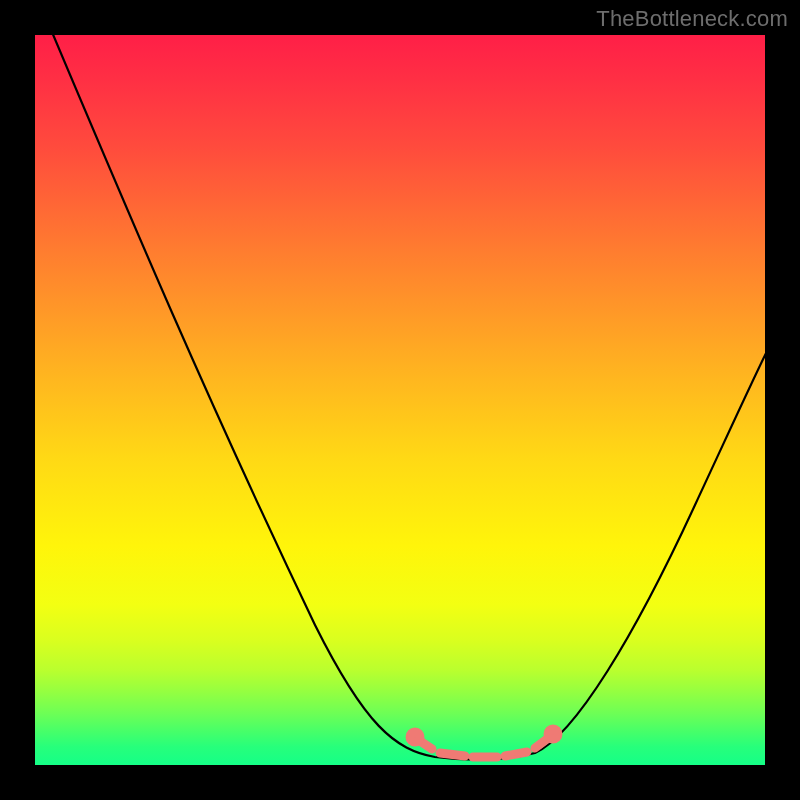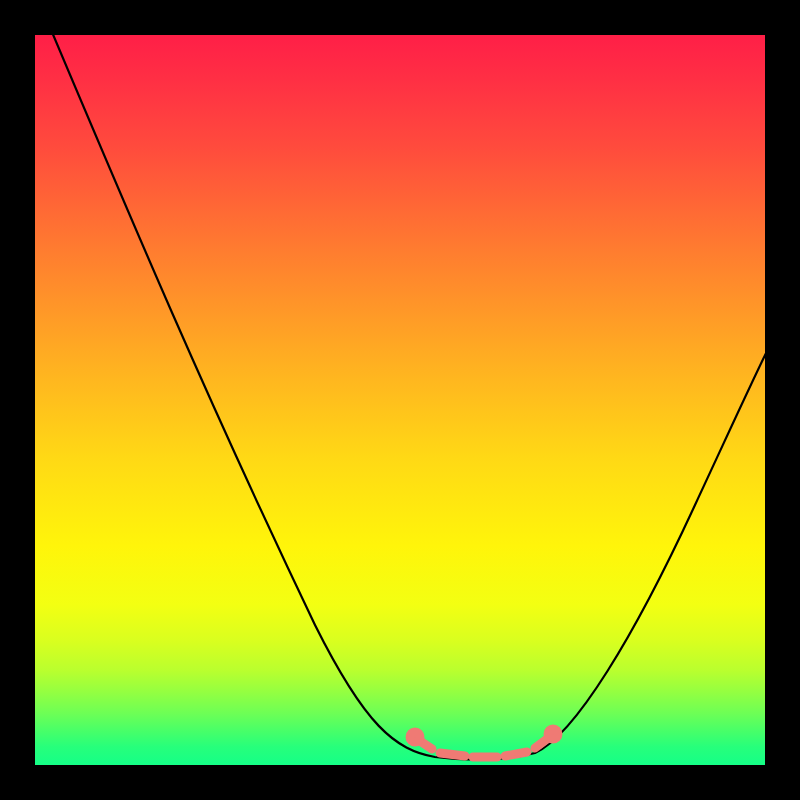--- a/index.html
+++ b/index.html
@@ -66,20 +66,21 @@
     top: 0;
     width: 100%;
     height: 100%;
   }
 </style>
 </head>
 <body>
 
 <div class="frame">
 
+  <div class="watermark">TheBottleneck.com</div>
 
   <div class="plot">
 
     <div class="gradient"></div>
 
     <svg class="curves" viewBox="0 0 730 730" preserveAspectRatio="none">
 
       <path fill="none" stroke="#000" stroke-width="2.2" d="M 14 -10
                C 90 170, 170 360, 280 590
                C 330 690, 360 715, 400 722

